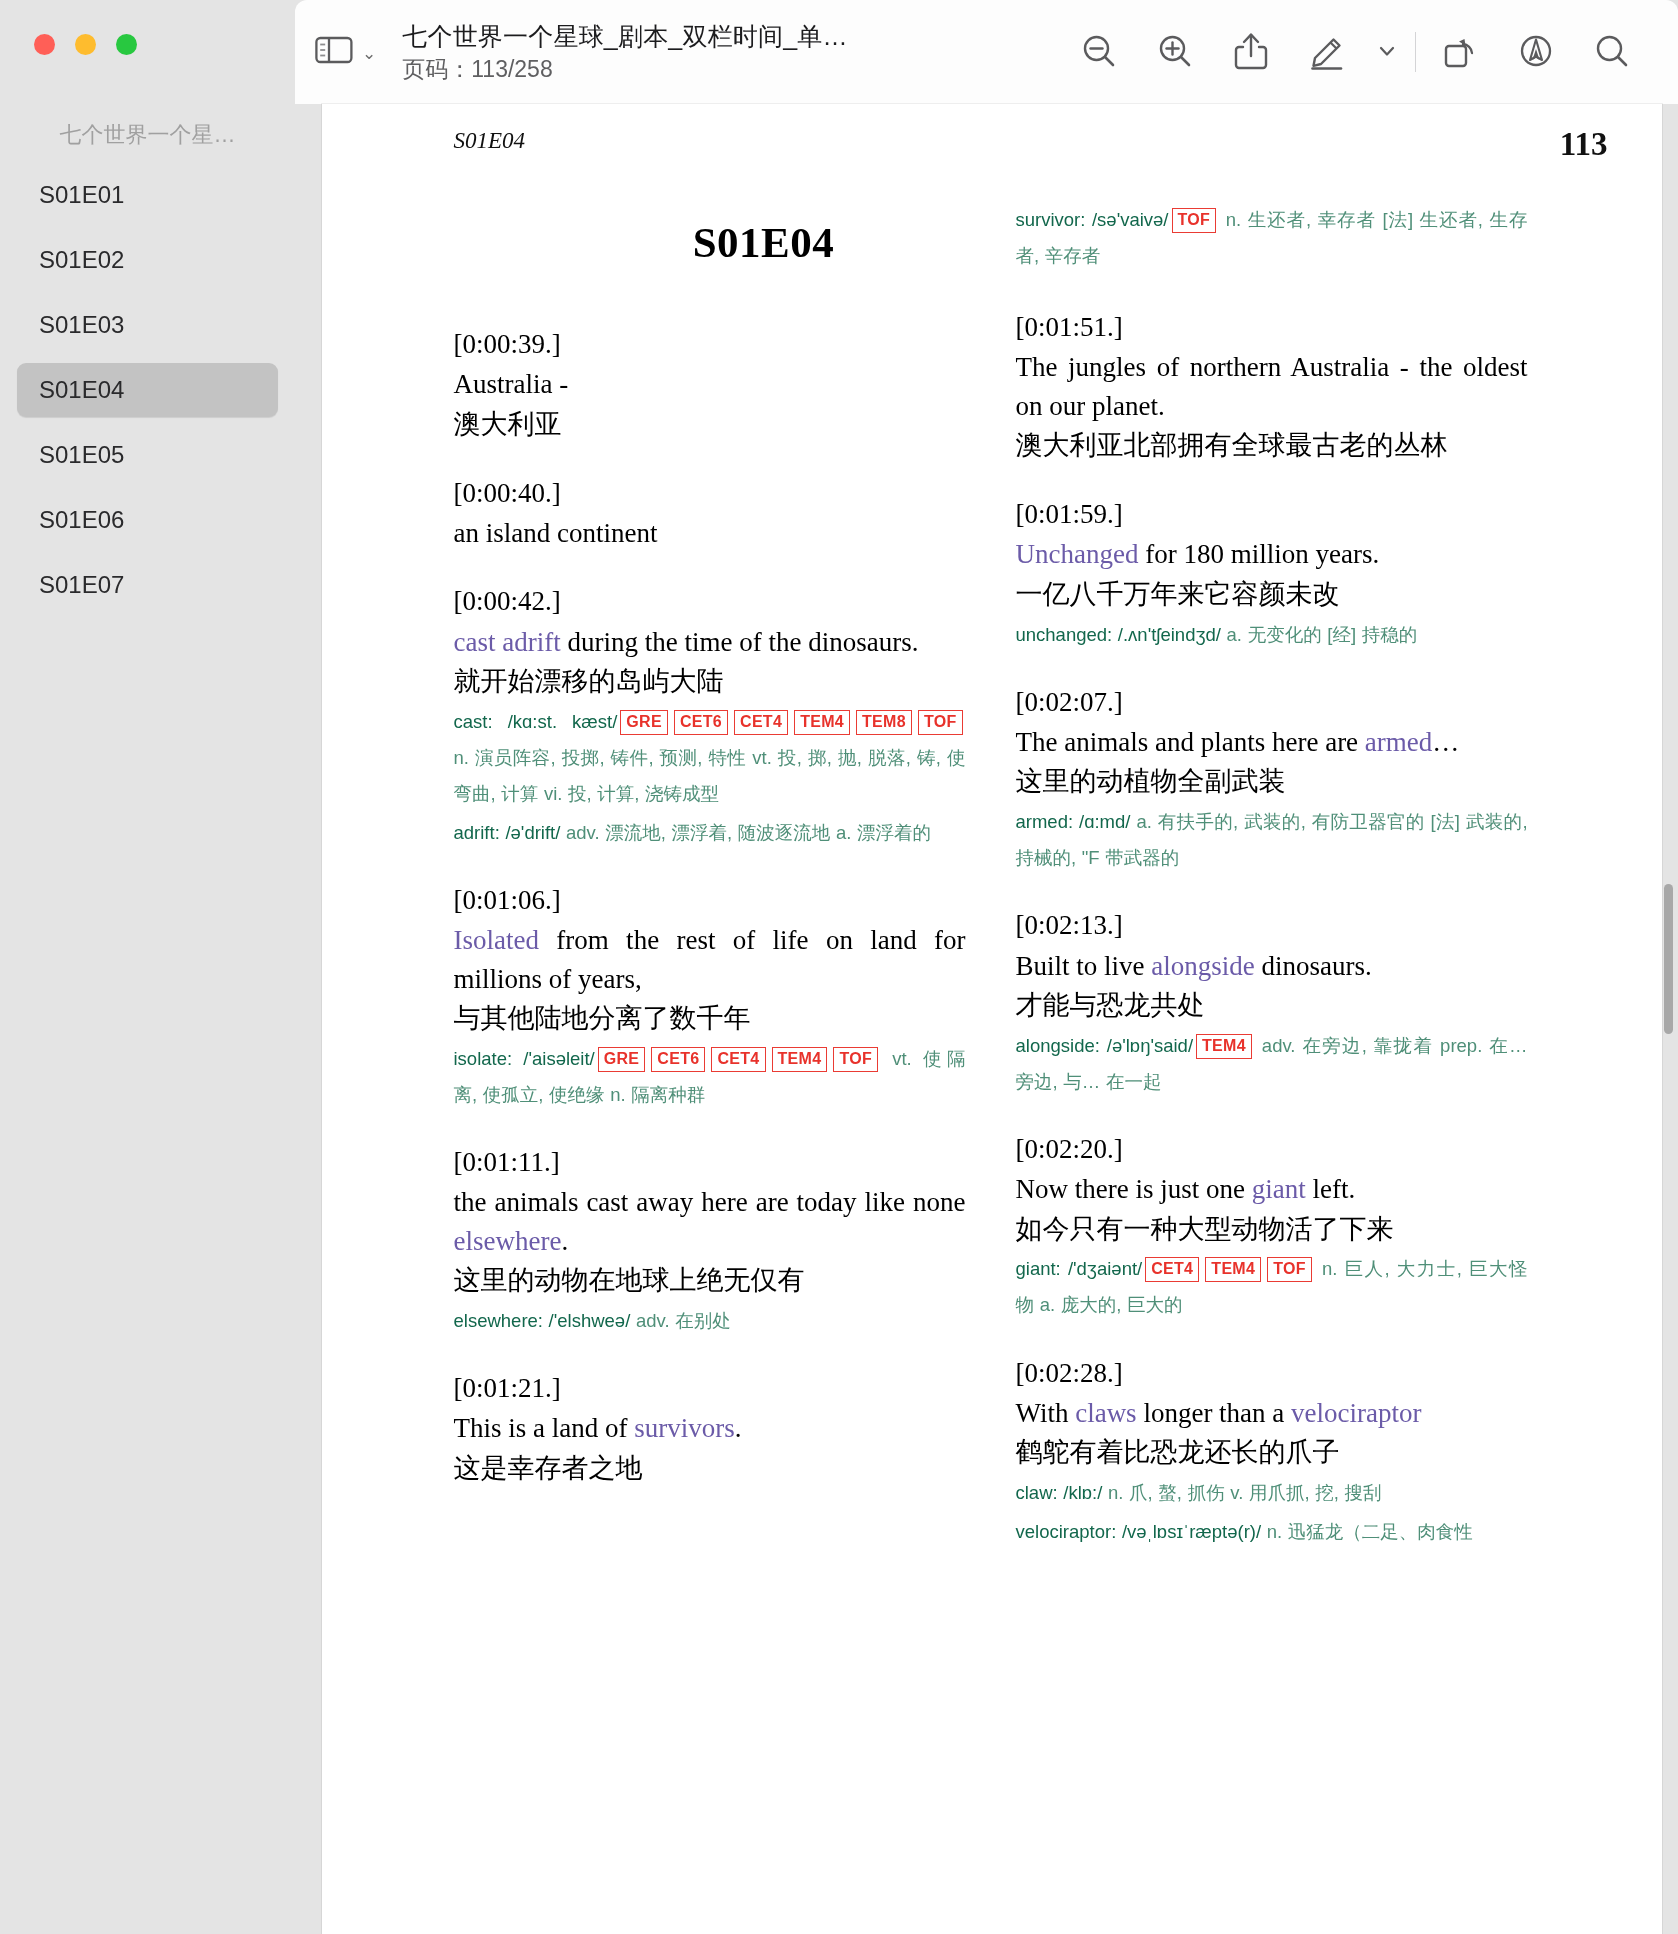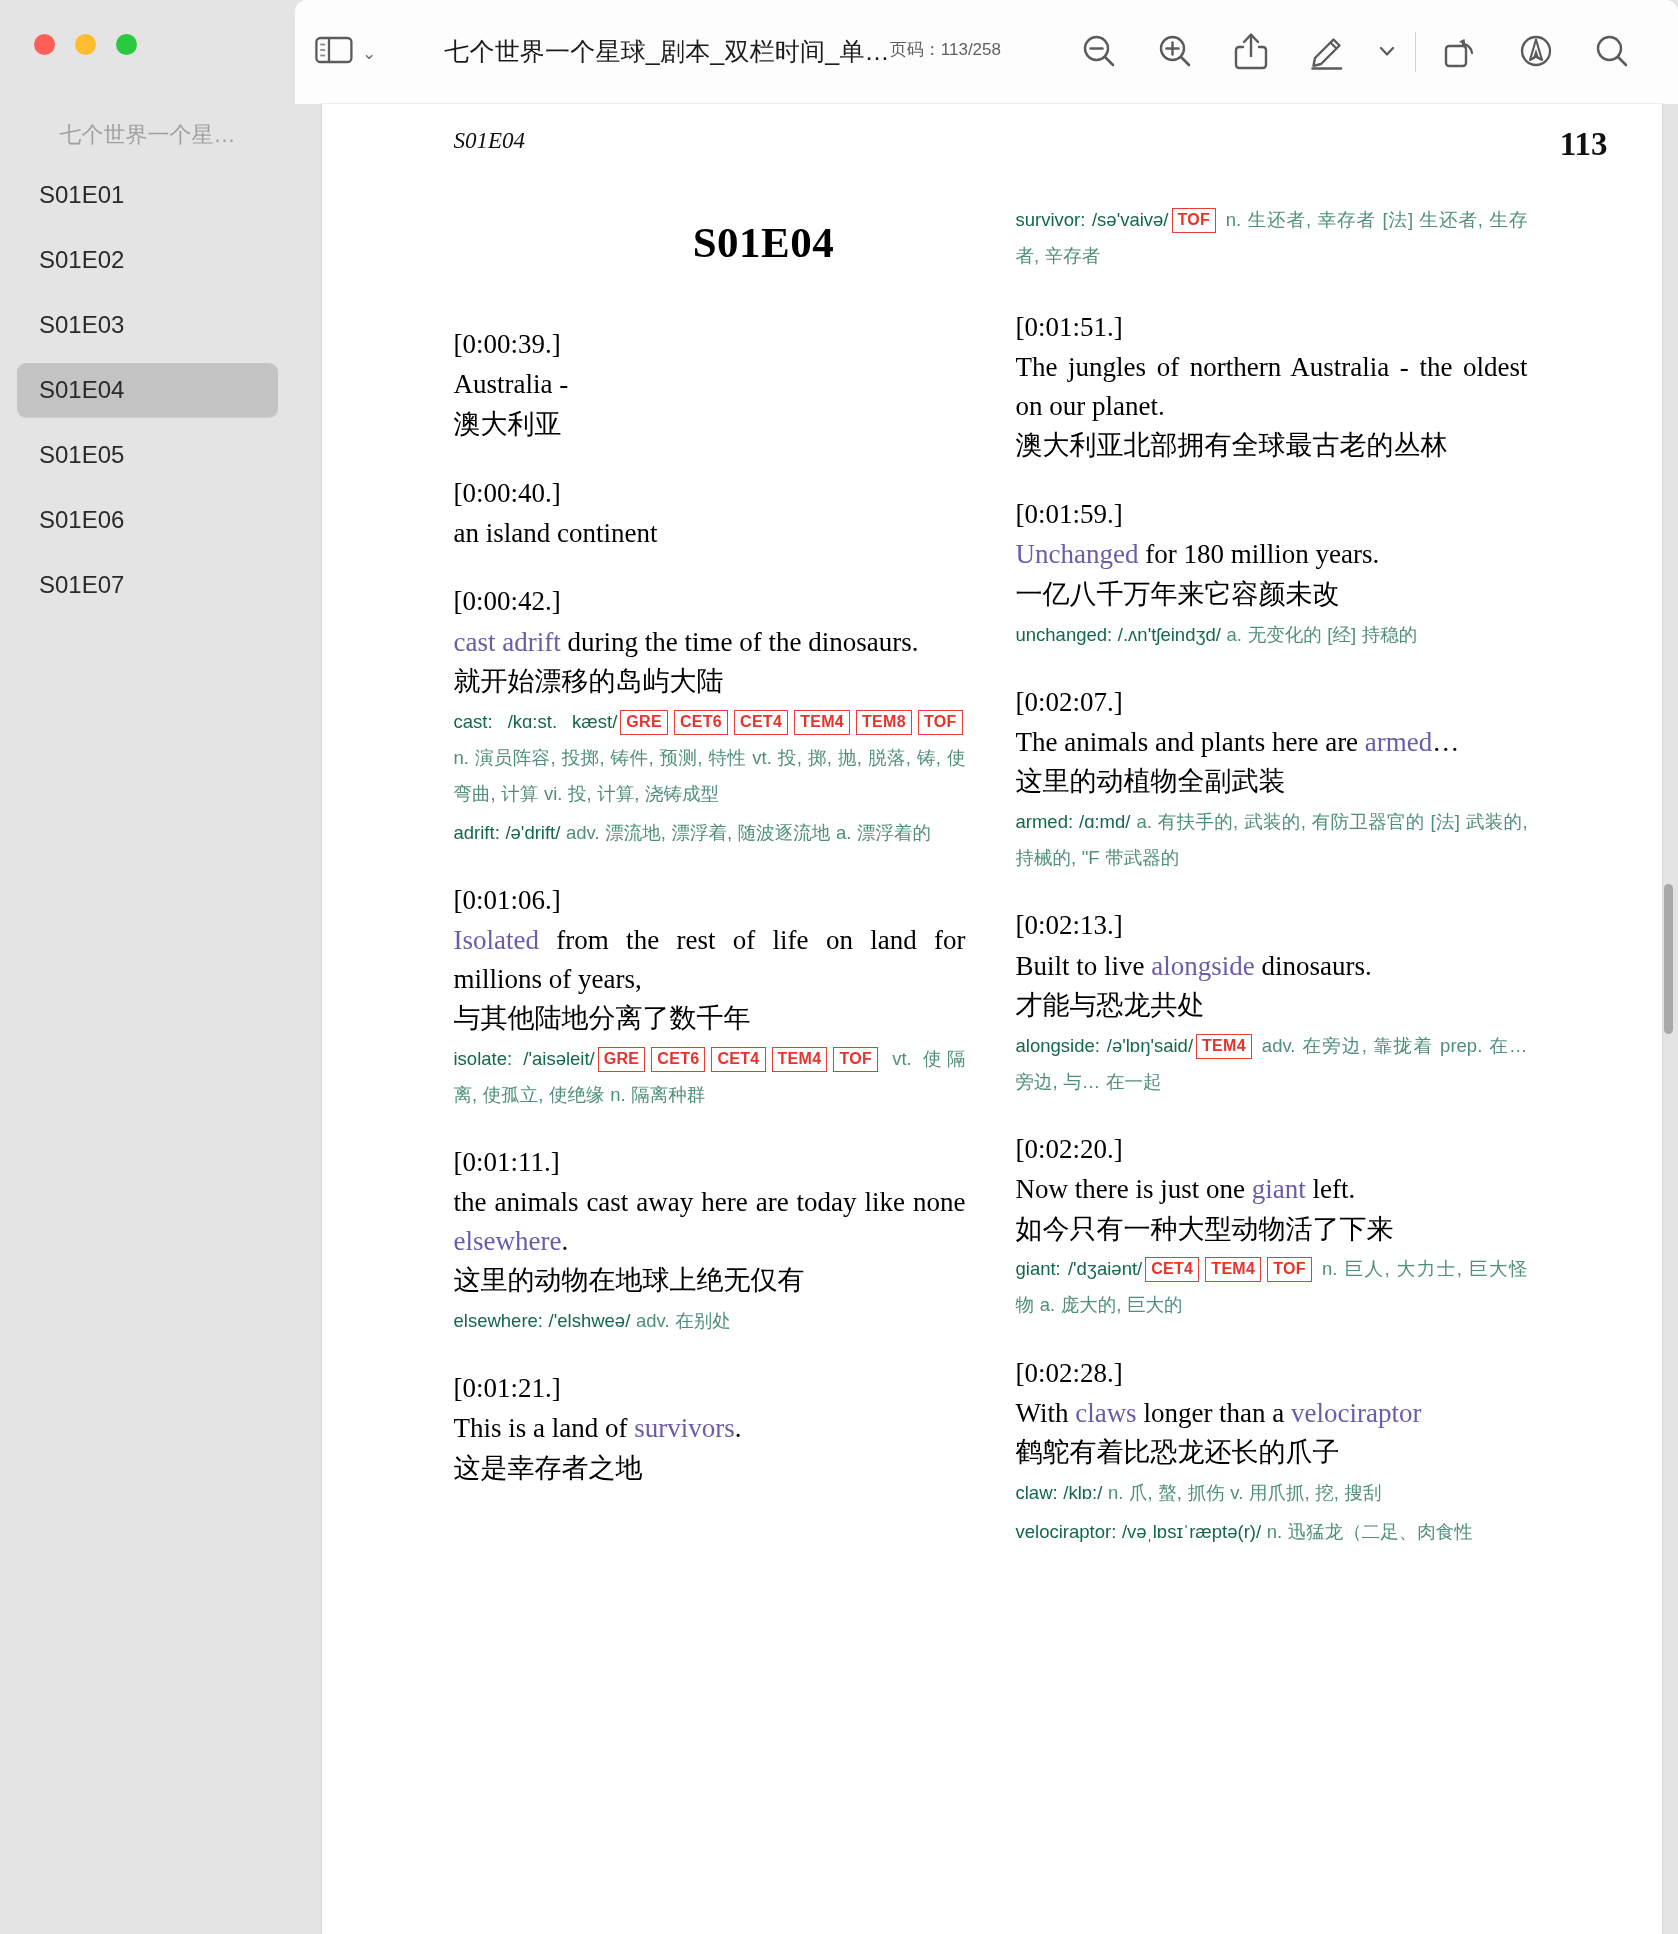--- a/index.html
+++ b/index.html
@@ -60,36 +60,36 @@
   }
   .chevron-small {
     font-size: 17px; color: #6e6e6e; line-height: 1;
     position: relative; top: 1px;
   }
 
   .doc-title-wrap {
     flex: 1 1 auto;
     min-width: 0;
     display: flex;
-    flex-direction: row;
+    flex-direction: column;
     justify-content: center;
     margin-right: 18px;
   }
   .doc-title {
     font-size: 25px;
     color: #1c1c1e;
     font-weight: 400;
     white-space: nowrap;
     overflow: hidden;
     text-overflow: ellipsis;
     letter-spacing: 0.2px;
     line-height: 1.25;
   }
   .doc-sub {
-    font-size: 17px;
+    font-size: 23px;
     color: #5f5f61;
     margin-top: 4px;
     line-height: 1.2;
   }
 
   .tb-actions {
     display: flex;
     align-items: center;
     gap: 0px;
     flex: 0 0 auto;

